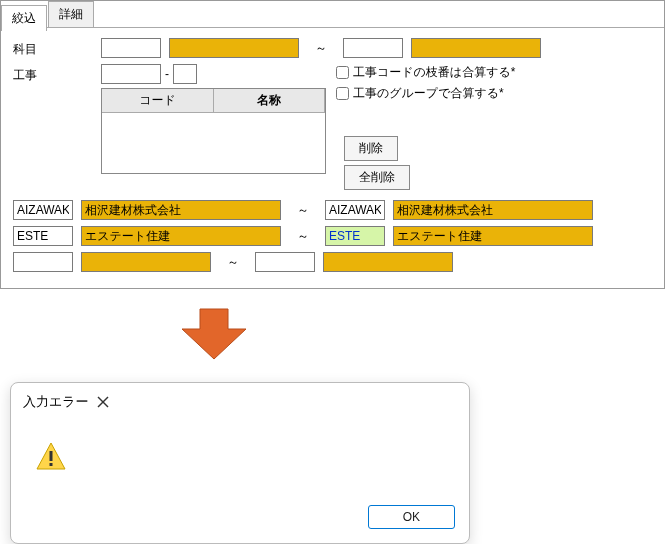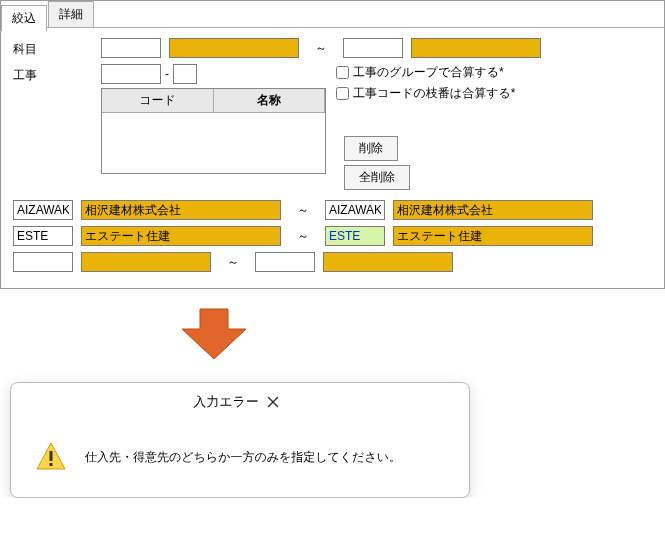--- a/index.html
+++ b/index.html
@@ -139,21 +139,21 @@
       width: 460px;
       margin-left: 10px;
       border: 1px solid #bbb;
       border-radius: 8px;
       background: #fff;
       box-shadow: 0 4px 14px rgba(0,0,0,0.15);
       overflow: hidden;
     }
     .dlg-title {
       display: flex;
-      justify-content: center;
+      justify-content: flex-start;
       align-items: center;
       padding: 8px 12px;
       font-size: 13px;
     }
     .dlg-close {
       width: 28px;
       height: 22px;
       display: flex;
       align-items: center;
       justify-content: center;
@@ -221,25 +221,25 @@
             <div class="grid-header">
               <div class="gh1">コード</div>
               <div class="gh2">名称</div>
             </div>
             <div class="grid-body"></div>
           </div>
         </div>
         <div class="right-checks">
           <div class="checkbox-row">
             <input type="checkbox" style="">
-            <span>工事のグループで合算する*</span>
+            <span>工事コードの枝番は合算する*</span>
           </div>
           <div class="checkbox-row">
             <input type="checkbox" style="">
-            <span>工事コードの枝番は合算する*</span>
+            <span>工事のグループで合算する*</span>
           </div>
           <div class="btn-col">
             <button class="btn">削除</button>
             <button class="btn">全削除</button>
           </div>
         </div>
       </div>
     </div>
 
     <div class="row">
@@ -284,15 +284,17 @@
         <line x1="11" y1="1" x2="1" y2="11" stroke="#333" stroke-width="1.4"></line>
       </svg>
     </div>
   </div>
   <div class="dlg-body">
     <svg class="warn-icon" viewBox="0 0 32 32">
       <polygon points="16,2 30,28 2,28" fill="#ffd54a" stroke="#c9a200" stroke-width="1"></polygon>
       <rect x="14.5" y="10" width="3" height="10" fill="#333"></rect>
       <rect x="14.5" y="22" width="3" height="3" fill="#333"></rect>
     </svg>
-    <div class="dlg-msg">仕入先・得意先のどちらか一方のみを指定してください。</div>
+  </div>
+  <div class="dlg-footer">
+    <button class="dlg-btn">OK</button>
   </div>
 </div>
 
 </body></html>

